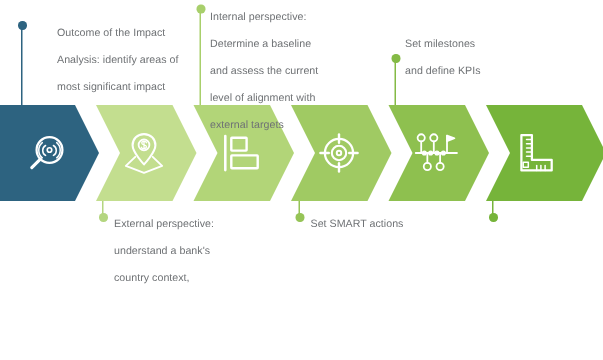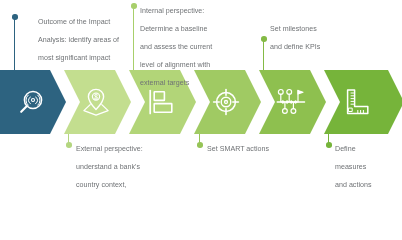--- a/index.html
+++ b/index.html
@@ -133,16 +133,13 @@
 external targets</div>
     <div class="conn-line" style="left: 199.3px; background: rgb(150, 196, 87); top: 134px; height: 10.8px;"></div>
     <div class="conn-dot" style="left: 197px; top: 142px; background: rgb(150, 196, 87);"></div>
     <div class="label-block" style="left: 207px; top: 140px; color: rgb(111, 114, 117);">Set SMART actions</div>
     <div class="conn-line" style="left: 263.3px; background: rgb(132, 186, 69); top: 38.8px; height: 31.2px;"></div>
     <div class="conn-dot" style="left: 261px; top: 36px; background: rgb(132, 186, 69);"></div>
     <div class="label-block" style="left: 270px; top: 20px; color: rgb(111, 114, 117);">Set milestones
 and define KPIs</div>
     <div class="conn-line" style="left: 328.3px; background: rgb(118, 180, 58); top: 134px; height: 10.8px;"></div>
     <div class="conn-dot" style="left: 326px; top: 142px; background: rgb(118, 180, 58);"></div>
-    <div class="label-block" style="left: 335px; top: 140px; color: rgb(111, 114, 117);">Define
-measures
-and actions</div>
   </div>
 
 </body></html>

